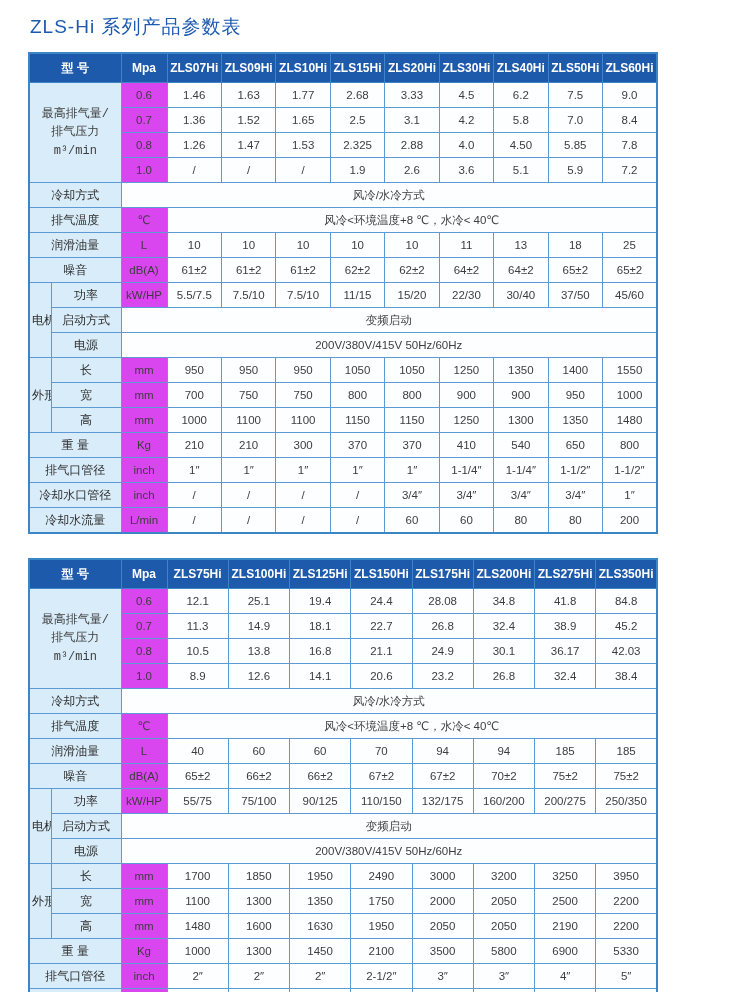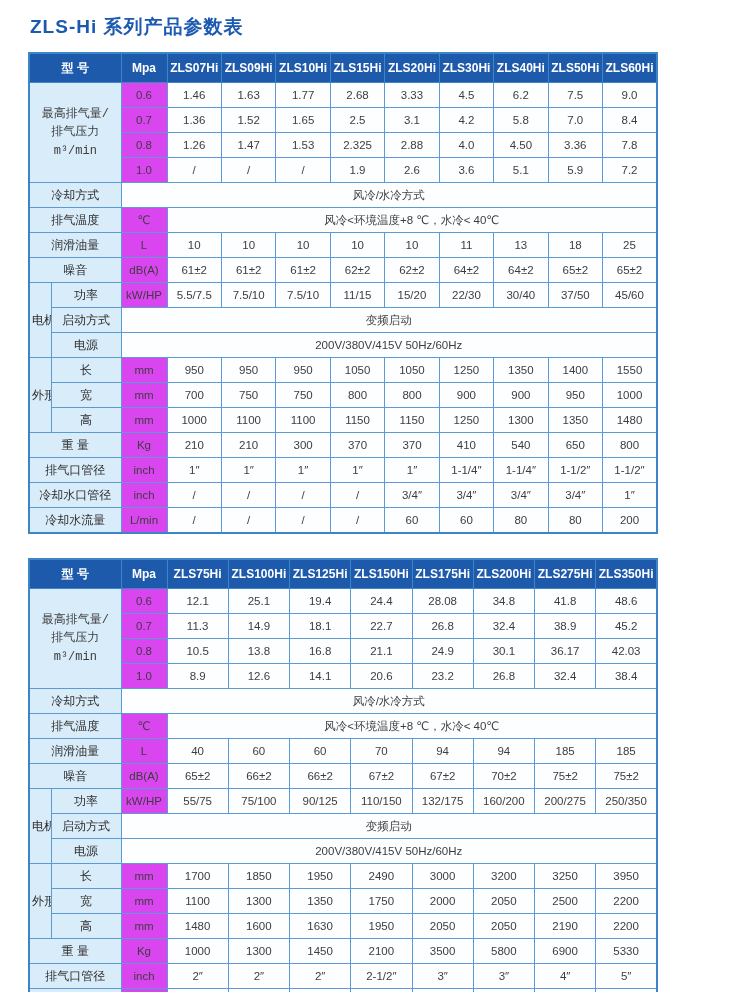--- a/index.html
+++ b/index.html
@@ -6,21 +6,21 @@
   body{
     width:753px;
     font-family:"Liberation Sans","DejaVu Sans",sans-serif;
     color:#3d3d3d;
     -webkit-font-smoothing:antialiased;
   }
   .page{padding:10px 26px 18px 28px;}
   .title{
     color:#1b5ab0;
     font-size:19px;
-    font-weight:bold;
+    font-weight:normal;
     margin:4px 0 12px 2px;
     letter-spacing:1px;
   }
   table.spec{
     width:630px;
     border-collapse:collapse;
     table-layout:fixed;
     border:2px solid #3c86c8;
     font-size:11.5px;
     margin-bottom:24px;
@@ -136,21 +136,21 @@
         </tr>
     <tr>
       <td class="unit">0.8</td>
     <td class="v">1.26</td>
           <td class="v">1.47</td>
           <td class="v">1.53</td>
           <td class="v">2.325</td>
           <td class="v">2.88</td>
           <td class="v">4.0</td>
           <td class="v">4.50</td>
-          <td class="v">3.36</td>
+          <td class="v">5.85</td>
           <td class="v">7.8</td>
         </tr>
     <tr>
       <td class="unit">1.0</td>
     <td class="v">/</td>
           <td class="v">/</td>
           <td class="v">/</td>
           <td class="v">1.9</td>
           <td class="v">2.6</td>
           <td class="v">3.6</td>
@@ -344,21 +344,21 @@
         <div>m³/min</div>
       </td>
       <td class="unit">0.6</td>
     <td class="v">12.1</td>
           <td class="v">25.1</td>
           <td class="v">19.4</td>
           <td class="v">24.4</td>
           <td class="v">28.08</td>
           <td class="v">34.8</td>
           <td class="v">41.8</td>
-          <td class="v">48.6</td>
+          <td class="v">84.8</td>
         </tr>
     <tr>
       <td class="unit">0.7</td>
     <td class="v">11.3</td>
           <td class="v">14.9</td>
           <td class="v">18.1</td>
           <td class="v">22.7</td>
           <td class="v">26.8</td>
           <td class="v">32.4</td>
           <td class="v">38.9</td>

